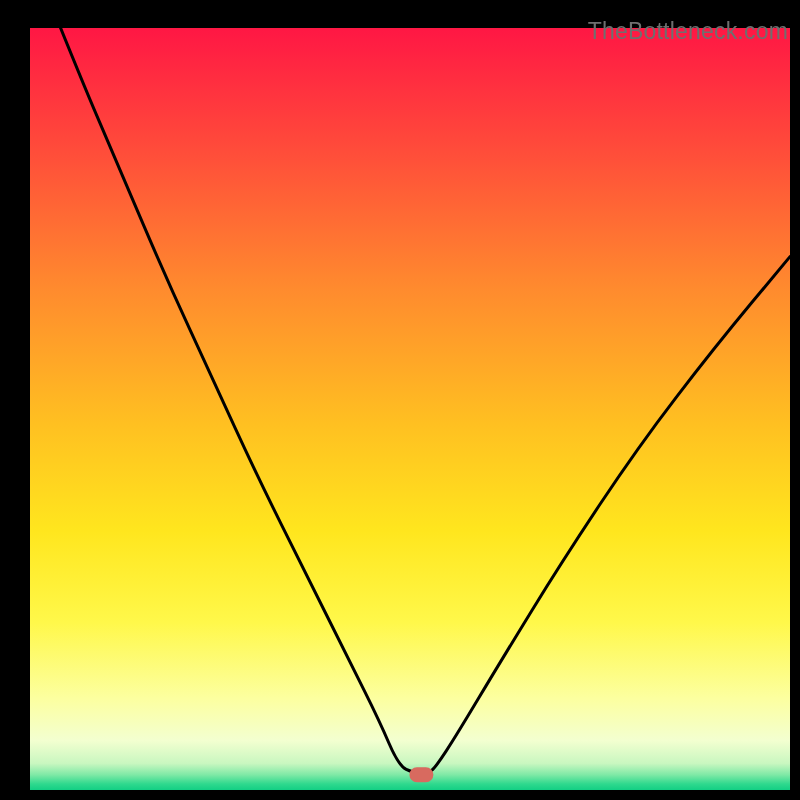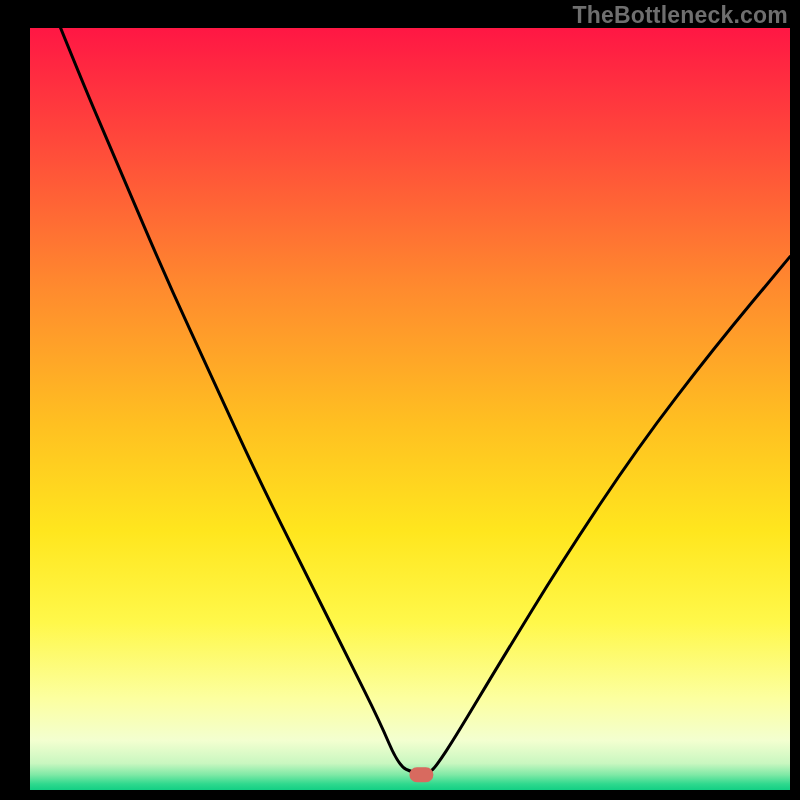--- a/index.html
+++ b/index.html
@@ -14,25 +14,25 @@
   .chart-wrap {
     position: relative;
     width: 800px;
     height: 800px;
   }
   svg {
     display: block;
   }
   .watermark {
     position: absolute;
-    top: 2px;
+    top: 18px;
     right: 12px;
     color: #6f6f6f;
     font-size: 23px;
-    font-weight: 700;
+    font-weight: 400;
     letter-spacing: 0.2px;
     user-select: none;
   }
 </style>
 </head>
 <body>
 
 <div class="chart-wrap">
   <svg id="chart-svg" width="800" height="800" viewBox="0 0 800 800">
       <defs>

